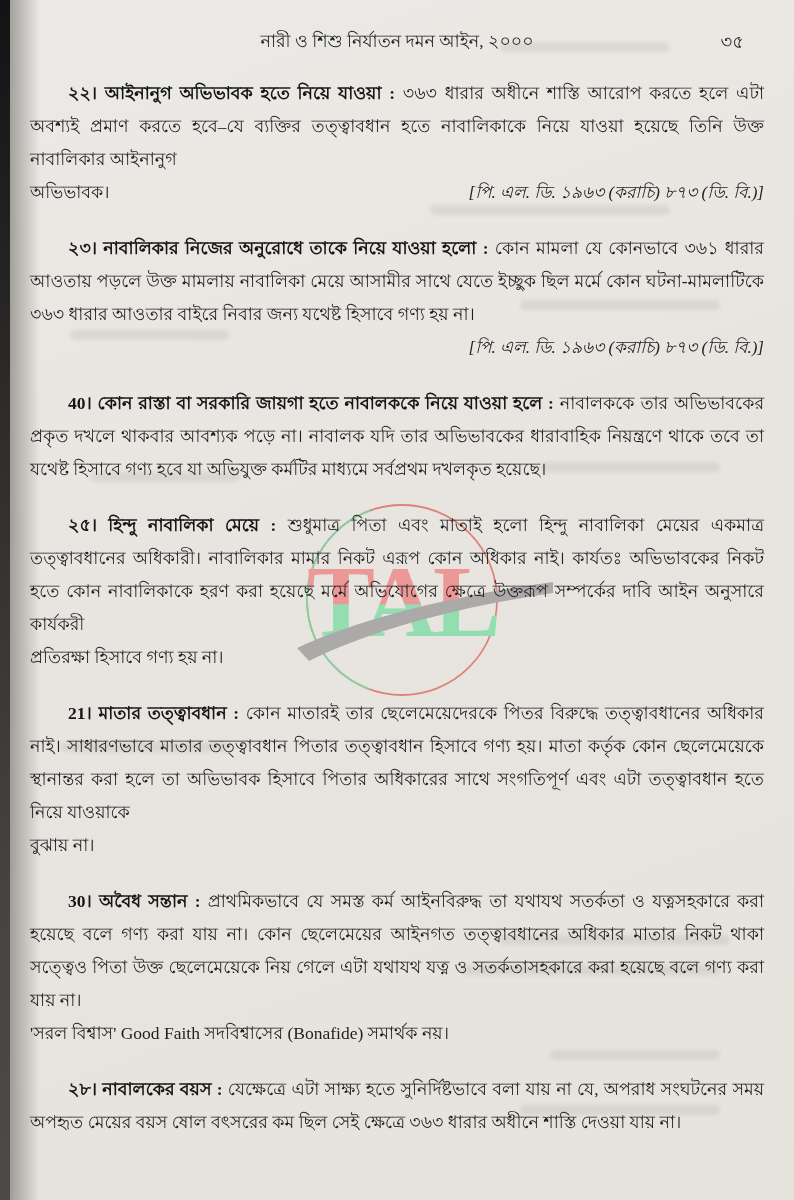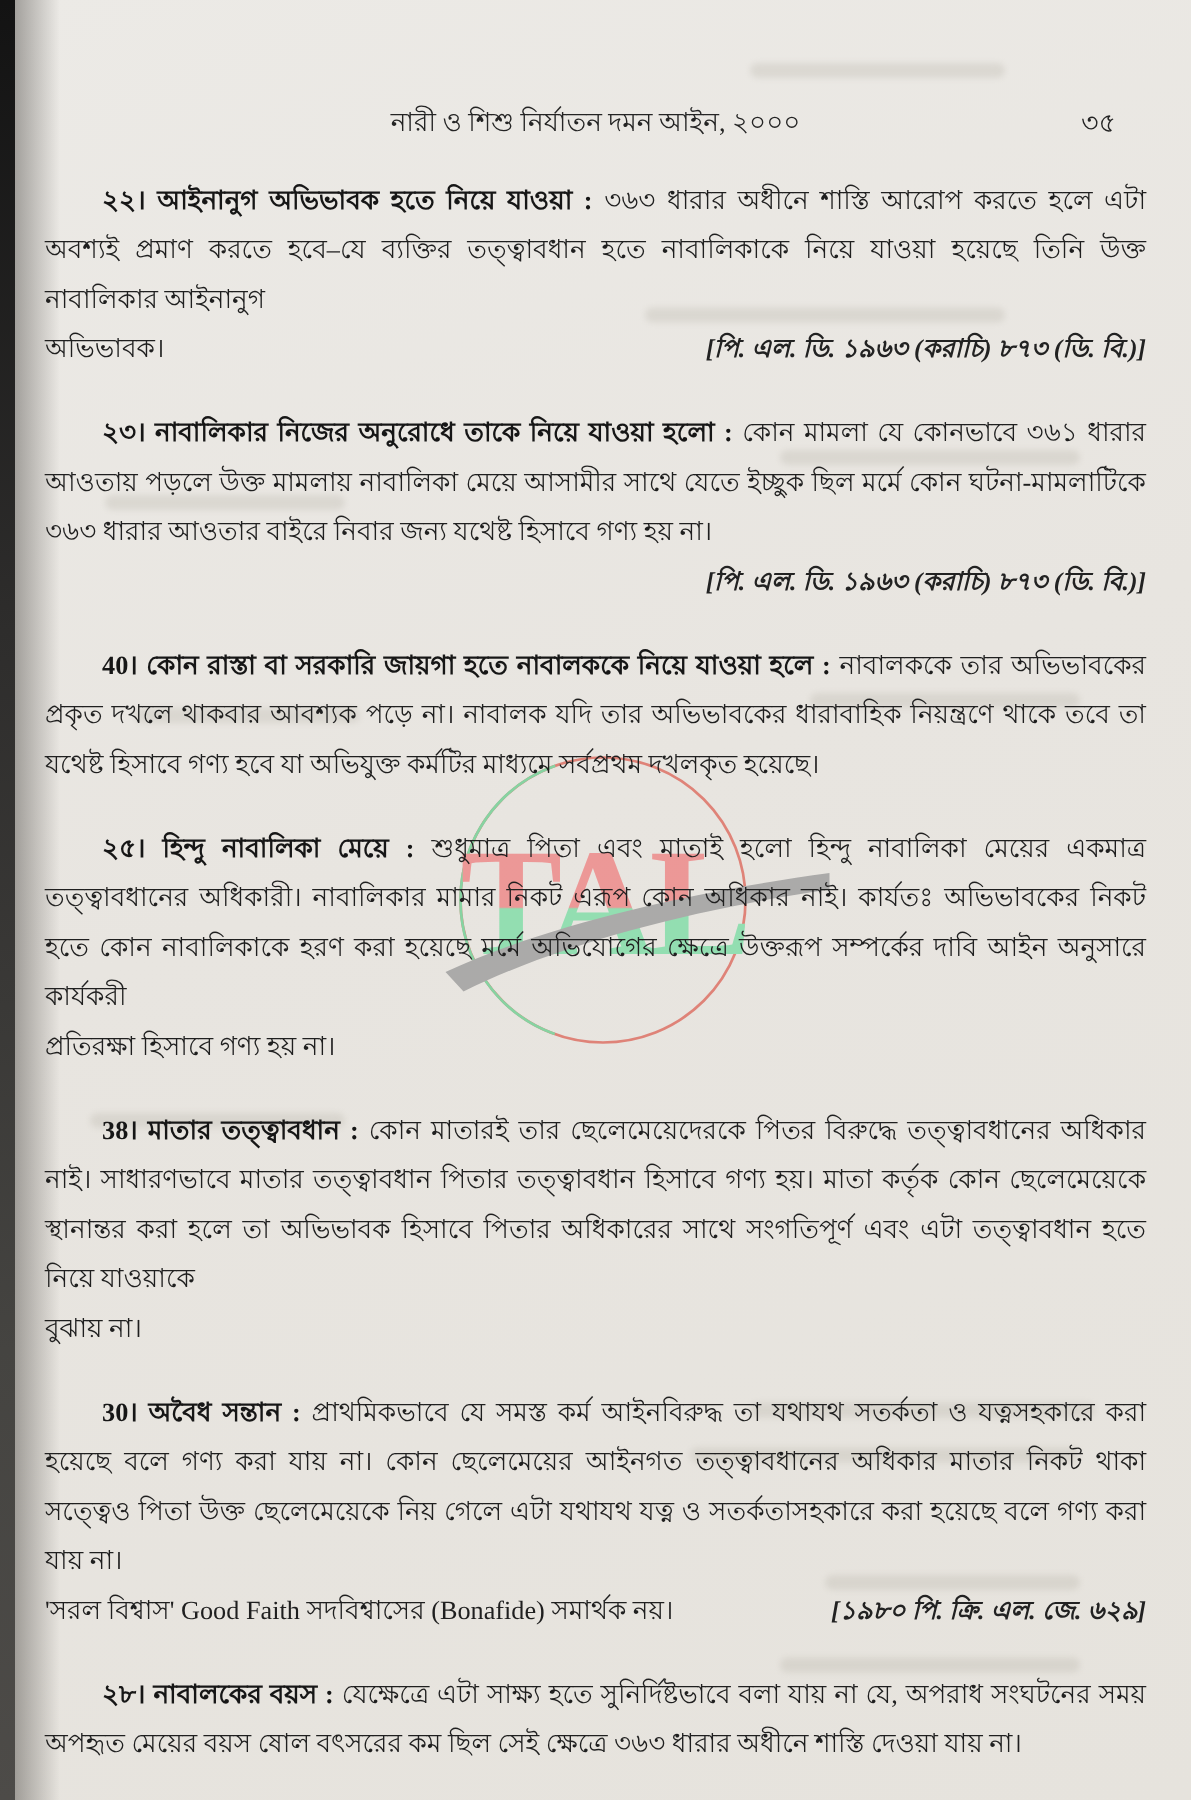--- a/index.html
+++ b/index.html
@@ -12,29 +12,29 @@
   .gutter{position:absolute;left:0;top:0;width:10px;height:100%;z-index:3;
           background:linear-gradient(180deg,#131313 0%,#2e2d2c 35%,#454441 75%,#4d4b48 100%);}
   .gutter-fade{position:absolute;left:10px;top:0;width:30px;height:100%;z-index:3;
           background:linear-gradient(90deg,rgba(45,42,38,.38),rgba(45,42,38,0));}
   
   .ghost{position:absolute;z-index:0;background:#b7b3a8;opacity:.3;border-radius:6px;filter:blur(2px);}
   
   .watermark{position:absolute;left:295px;top:498px;z-index:1;opacity:.8;}
   
   .content{position:absolute;left:30px;top:0;width:734px;z-index:2;}
-  .header{position:relative;margin-top:68px;height:26px;}
+  .header{position:relative;margin-top:28px;height:26px;}
   .header .title{display:block;text-align:center;font-size:17.5px;color:#242424;}
   .header .pagenum{position:absolute;right:20px;top:0;font-size:18px;color:#242424;}
   .para{margin-top:23px;font-size:17.5px;line-height:33px;}
   .para-text{text-align:justify;text-indent:38px;}
   .clause-label,.clause-heading{font-weight:700;color:#161616;}
   .para-last{display:flex;justify-content:space-between;align-items:baseline;line-height:33px;}
   .clause-tail{text-align:left;}
-  .clause-citation{font-style:italic;font-weight:700;white-space:nowrap;font-size:17px;color:#222;margin-left:24px;}
+  .clause-citation{font-style:italic;font-weight:400;white-space:nowrap;font-size:17px;color:#222;margin-left:24px;}
 </style>
 </head>
 <body>
 
 <div class="page">
 
   <div class="ghost" style="left:500px;top:42px;width:170px;height:10px;"></div>
   <div class="ghost" style="left:430px;top:205px;width:240px;height:10px;"></div>
   <div class="ghost" style="left:520px;top:300px;width:200px;height:10px;"></div>
   <div class="ghost" style="left:70px;top:330px;width:160px;height:10px;"></div>
@@ -106,38 +106,37 @@
         <span class="clause-heading">হিন্দু নাবালিকা মেয়ে :</span>
         <span class="clause-body">শুধুমাত্র পিতা এবং মাতাই হলো হিন্দু নাবালিকা মেয়ের একমাত্র তত্ত্বাবধানের অধিকারী। নাবালিকার মামার নিকট এরূপ কোন অধিকার নাই। কার্যতঃ অভিভাবকের নিকট হতে কোন নাবালিকাকে হরণ করা হয়েছে মর্মে অভিযোগের ক্ষেত্রে উক্তরূপ সম্পর্কের দাবি আইন অনুসারে কার্যকরী</span>
       </div>
       <div class="para-last">
         <span class="clause-tail">প্রতিরক্ষা হিসাবে গণ্য হয় না।</span>
       </div>
     </div>
 
     <div class="para">
       <div class="para-text">
-        <span class="clause-label">38।</span>
+        <span class="clause-label">21।</span>
         <span class="clause-heading">মাতার তত্ত্বাবধান :</span>
         <span class="clause-body">কোন মাতারই তার ছেলেমেয়েদেরকে পিতর বিরুদ্ধে তত্ত্বাবধানের অধিকার নাই। সাধারণভাবে মাতার তত্ত্বাবধান পিতার তত্ত্বাবধান হিসাবে গণ্য হয়। মাতা কর্তৃক কোন ছেলেমেয়েকে স্থানান্তর করা হলে তা অভিভাবক হিসাবে পিতার অধিকারের সাথে সংগতিপূর্ণ এবং এটা তত্ত্বাবধান হতে নিয়ে যাওয়াকে</span>
       </div>
       <div class="para-last">
         <span class="clause-tail">বুঝায় না।</span>
       </div>
     </div>
 
     <div class="para">
       <div class="para-text">
         <span class="clause-label">30।</span>
         <span class="clause-heading">অবৈধ সন্তান :</span>
         <span class="clause-body">প্রাথমিকভাবে যে সমস্ত কর্ম আইনবিরুদ্ধ তা যথাযথ সতর্কতা ও যত্নসহকারে করা হয়েছে বলে গণ্য করা যায় না। কোন ছেলেমেয়ের আইনগত তত্ত্বাবধানের অধিকার মাতার নিকট থাকা সত্ত্বেও পিতা উক্ত ছেলেমেয়েকে নিয় গেলে এটা যথাযথ যত্ন ও সতর্কতাসহকারে করা হয়েছে বলে গণ্য করা যায় না।</span>
       </div>
       <div class="para-last">
         <span class="clause-tail">'সরল বিশ্বাস' Good Faith সদবিশ্বাসের (Bonafide) সমার্থক নয়।</span>
-        <span class="clause-citation">[১৯৮০ পি. ক্রি. এল. জে. ৬২৯]</span>
       </div>
     </div>
 
     <div class="para">
       <div class="para-text">
         <span class="clause-label">২৮।</span>
         <span class="clause-heading">নাবালকের বয়স :</span>
         <span class="clause-body">যেক্ষেত্রে এটা সাক্ষ্য হতে সুনির্দিষ্টভাবে বলা যায় না যে, অপরাধ সংঘটনের সময় অপহৃত মেয়ের বয়স ষোল বৎসরের কম ছিল সেই ক্ষেত্রে ৩৬৩ ধারার অধীনে শাস্তি দেওয়া যায় না।</span>
       </div>
 

